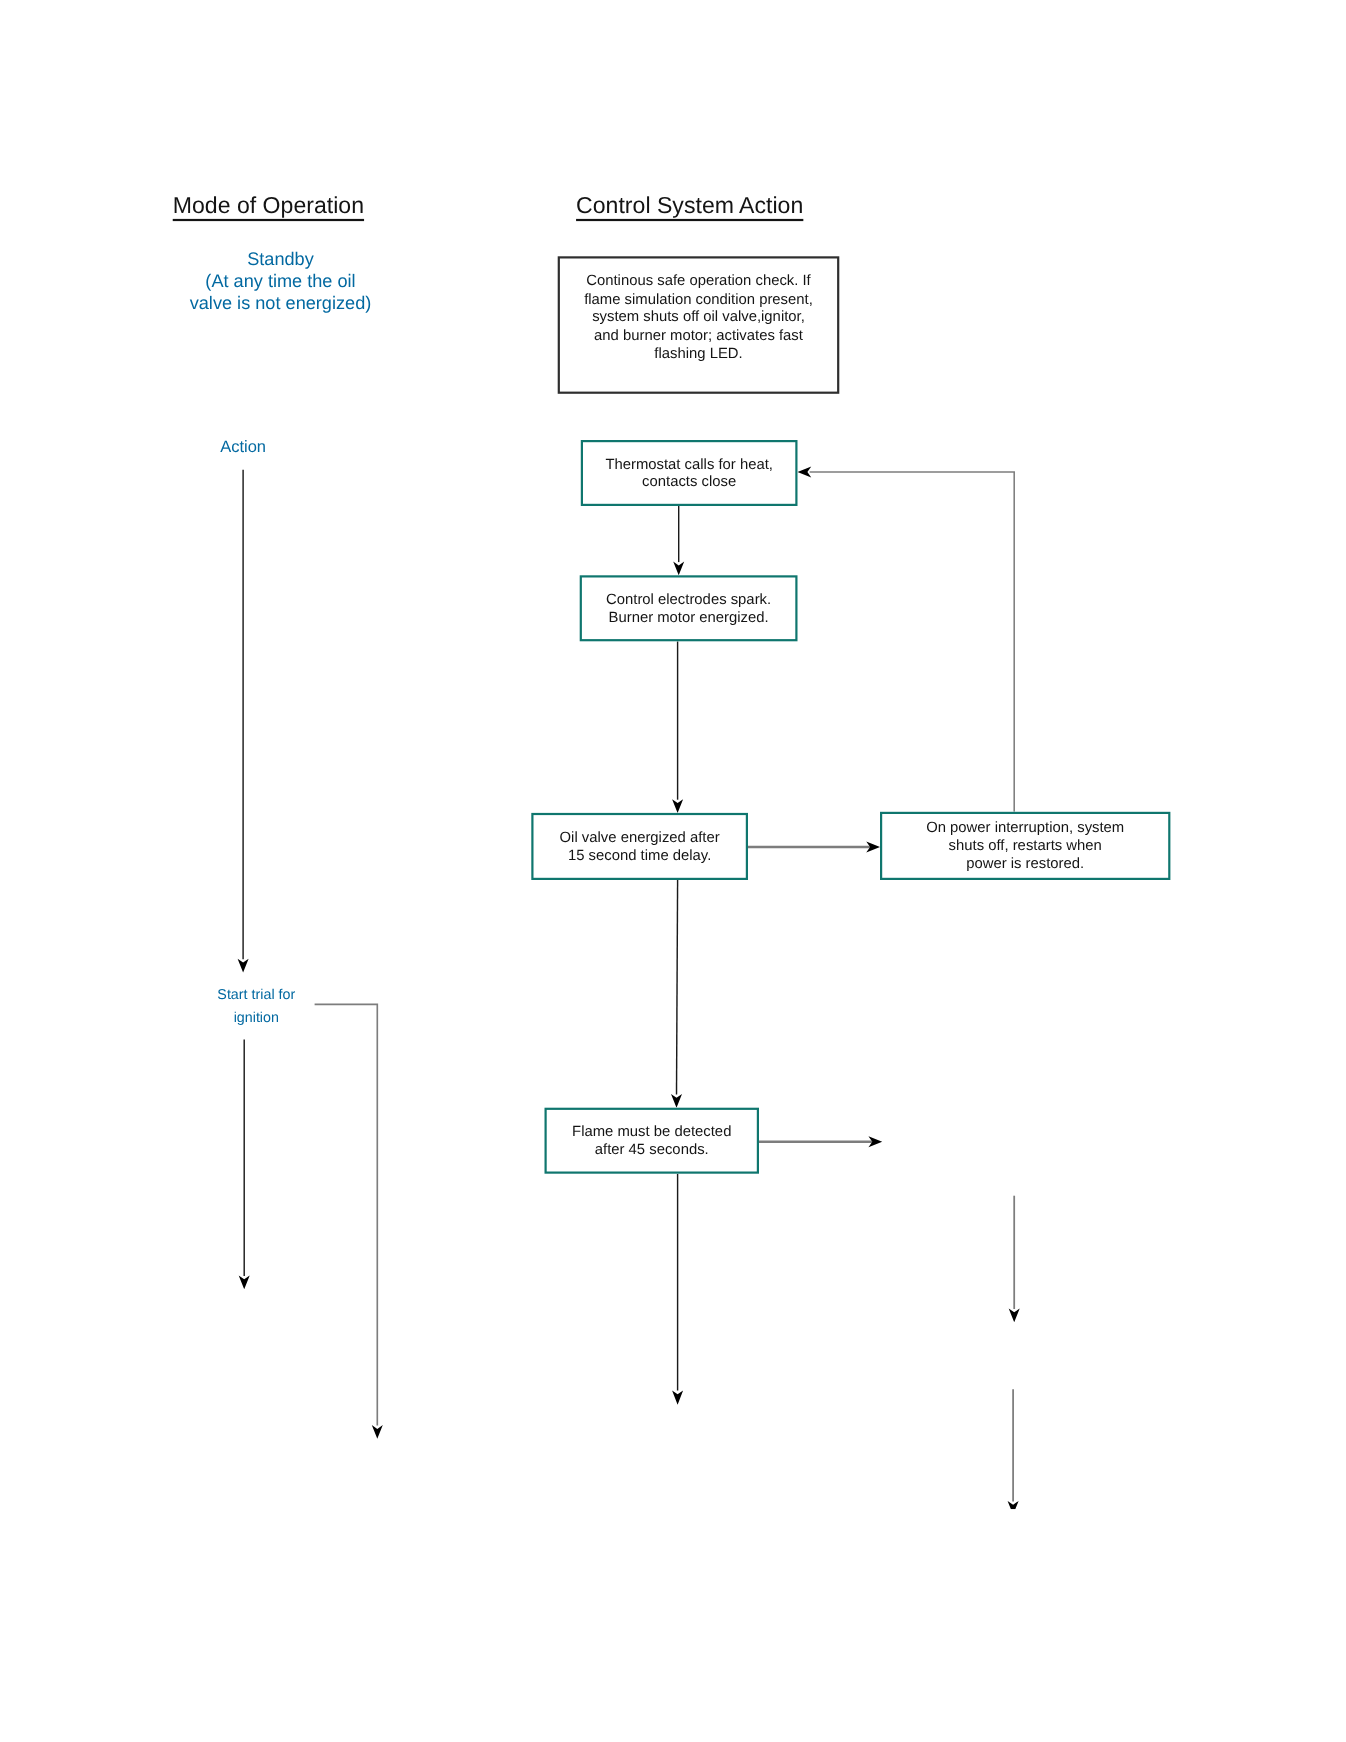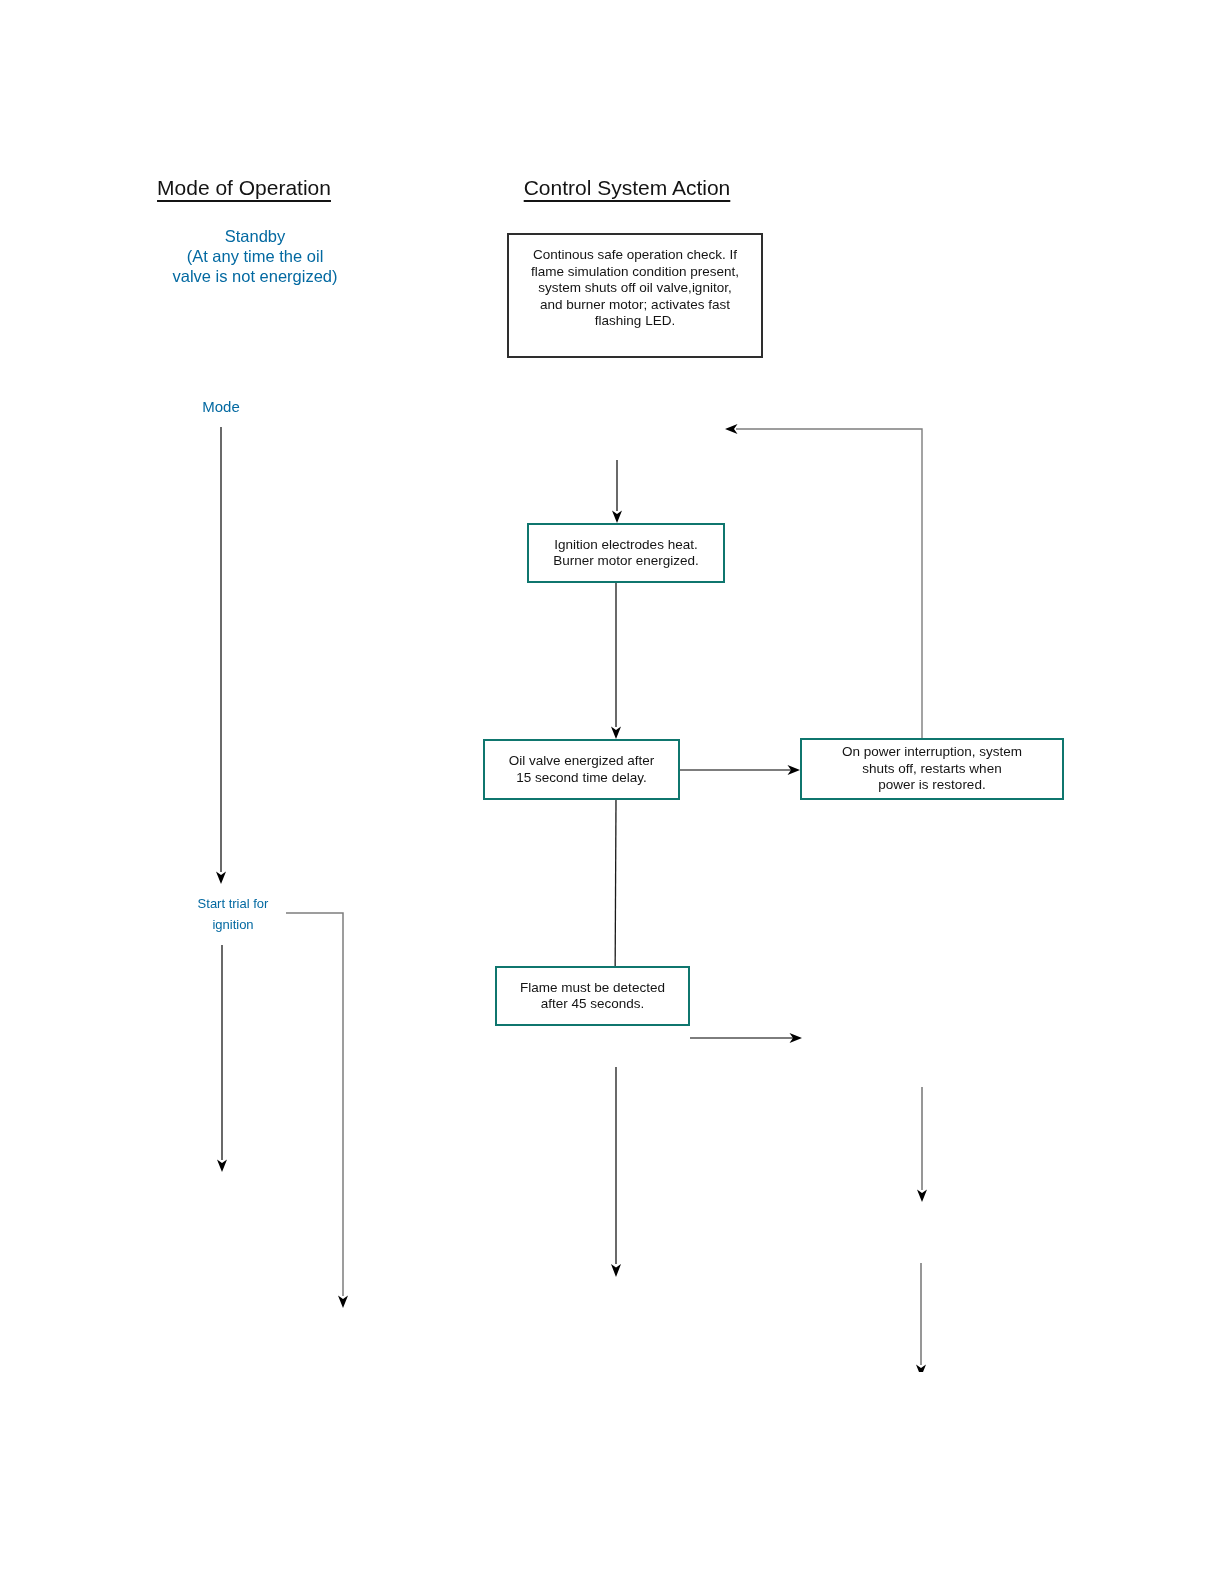--- a/index.html
+++ b/index.html
@@ -80,39 +80,41 @@
     <line x1="921" y1="1263" x2="921" y2="1365" stroke="#7d7d7d" stroke-width="1.6"></line>
     <path d="M921,1377 L916,1364.5 L921,1368 L926,1364.5 Z" fill="#000"></path>
   </svg>
 
   <div class="abs hdr" style="left:152px;top:176px;width:184px;">Mode of Operation</div>
   <div class="abs hdr" style="left:517px;top:176px;width:220px;">Control System Action</div>
 
   <div class="abs modelabel standby" style="left:155px;top:226px;width:200px;">Standby
 (At any time the oil
 valve is not energized)</div>
-  <div class="abs modelabel start" style="left:190px;top:398px;width:62px;">Mode</div>
+  <div class="abs modelabel start" style="left:190px;top:398px;width:62px;">Action</div>
   <div class="abs modelabel trial" style="left:176px;top:893px;width:114px;">Start trial for
 ignition</div>
 
   <div class="abs fbox toppad darker" style="left:507px;top:233px;width:256px;height:125px;">Continous safe operation check. If
 flame simulation condition present,
 system shuts off oil valve,ignitor,
 and burner motor; activates fast
 flashing LED.</div>
 
+  <div class="abs fbox" style="left:528px;top:400px;width:197px;height:60px;">Thermostat calls for heat,
+contacts close</div>
 
-  <div class="abs fbox" style="left:527px;top:523px;width:198px;height:60px;">Ignition electrodes heat.
+  <div class="abs fbox" style="left:527px;top:523px;width:198px;height:60px;">Control electrodes spark.
 Burner motor energized.</div>
 
   <div class="abs fbox" style="left:483px;top:739px;width:197px;height:61px;">Oil valve energized after
 15 second time delay.</div>
 
   <div class="abs fbox" style="left:800px;top:738px;width:264px;height:62px;">On power interruption, system
 shuts off, restarts when
 power is restored.</div>
 
-  <div class="abs fbox" style="left:495px;top:966px;width:195px;height:60px;">Flame must be detected
+  <div class="abs fbox" style="left:495px;top:1007px;width:195px;height:60px;">Flame must be detected
 after 45 seconds.</div>
 
 
 
 </div>
 
 </body></html>

